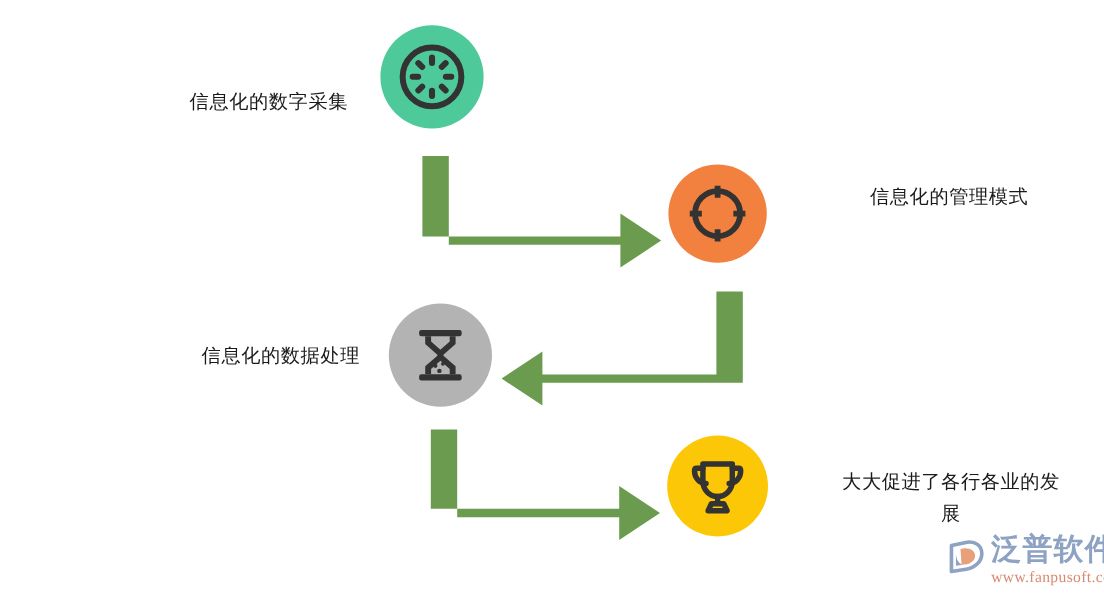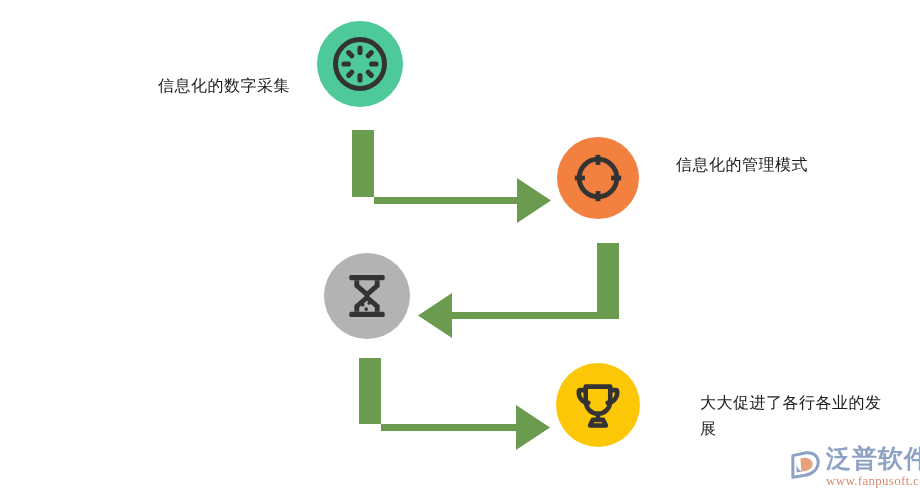--- a/index.html
+++ b/index.html
@@ -32,21 +32,21 @@
   .node-label {
     position: absolute;
     color: #1a1a1a;
     font-size: 16px;
     line-height: 26px;
     letter-spacing: 0.5px;
     white-space: normal;
     font-family: "Liberation Sans", "DejaVu Sans", sans-serif;
   }
   .label-right {
-    text-align: left;
+    text-align: center;
   }
   .label-left {
     text-align: right;
   }
   .arrow-layer {
     position: absolute;
     left: 0;
     top: 0;
     width: 920px;
     height: 500px;
@@ -142,20 +142,21 @@
         <path d="M 17 13.2 L 17 21 L 29 31.5 L 29 32.5 L 17 43 L 17 50.8
                  L 22.8 50.8 L 22.8 45.6 L 32 37.5 L 41.2 45.6 L 41.2 50.8
                  L 47 50.8 L 47 43 L 35 32.5 L 35 31.5 L 47 21 L 47 13.2
                  L 41.2 13.2 L 41.2 18.4 L 32 26.5 L 22.8 18.4 L 22.8 13.2 Z" fill="#333333"></path>
           <circle cx="27" cy="42.5" r="2.1" fill="#333333"></circle>
           <circle cx="34.5" cy="40.5" r="1.9" fill="#333333"></circle>
           <circle cx="31" cy="47.5" r="2.2" fill="#333333"></circle>
       </svg>
     </span>
   </div>
+  <div class="node-label label-left" style="left:100px; top:285px; width:200px;">信息化的数据处理</div>
 
   <div class="node-circle" style="left:556px; top:363px; width:84px; height:84px; background:#fbc707;">
     <span>
       <svg width="56" height="56" viewBox="0 0 64 64" xmlns="http://www.w3.org/2000/svg">
         <g fill="none" stroke="#333333" stroke-width="5.2" stroke-linejoin="round" stroke-linecap="round">
           <path d="M 18 11 L 46 11 L 46 27 C 46 35.8 39.7 42 32 42 C 24.3 42 18 35.8 18 27 Z"></path>
           <path d="M 18 15 L 12 15 C 10.5 15 10 16 10 17.5 C 10 24.5 15 29.5 21 29.5"></path>
           <path d="M 46 15 L 52 15 C 53.5 15 54 16 54 17.5 C 54 24.5 49 29.5 43 29.5"></path>
           <line x1="32" y1="42" x2="32" y2="47"></line>
           <path d="M 23 55.5 L 26 49 L 38 49 L 41 55.5 Z"></path>

